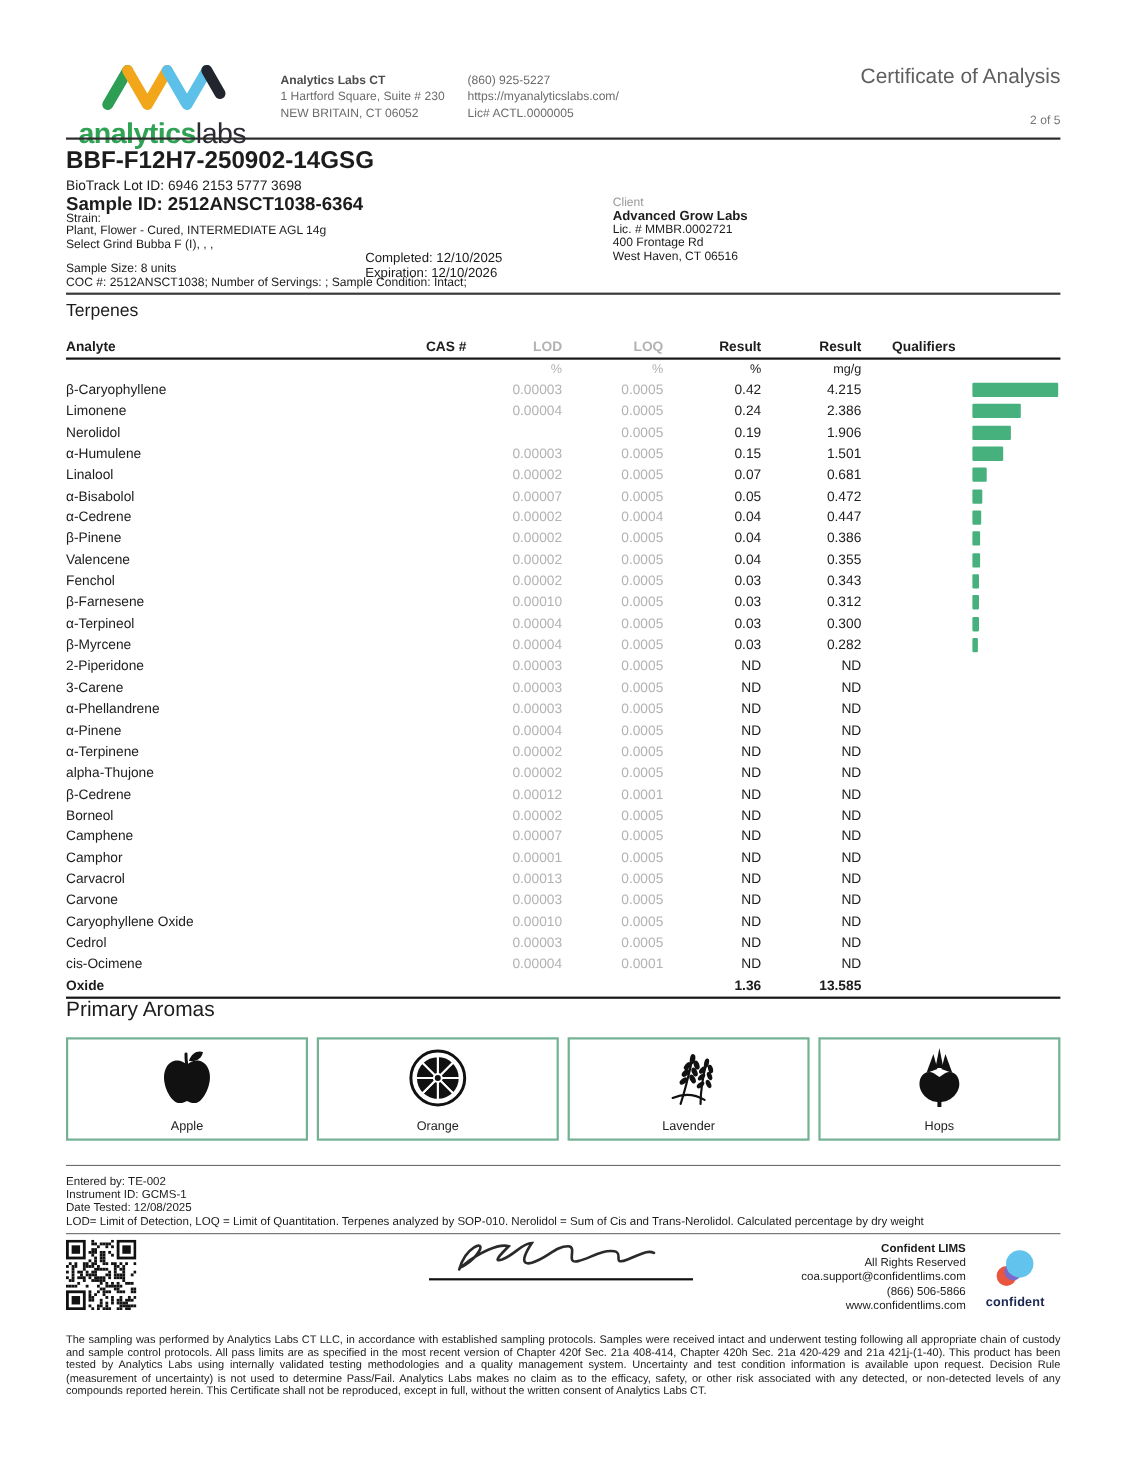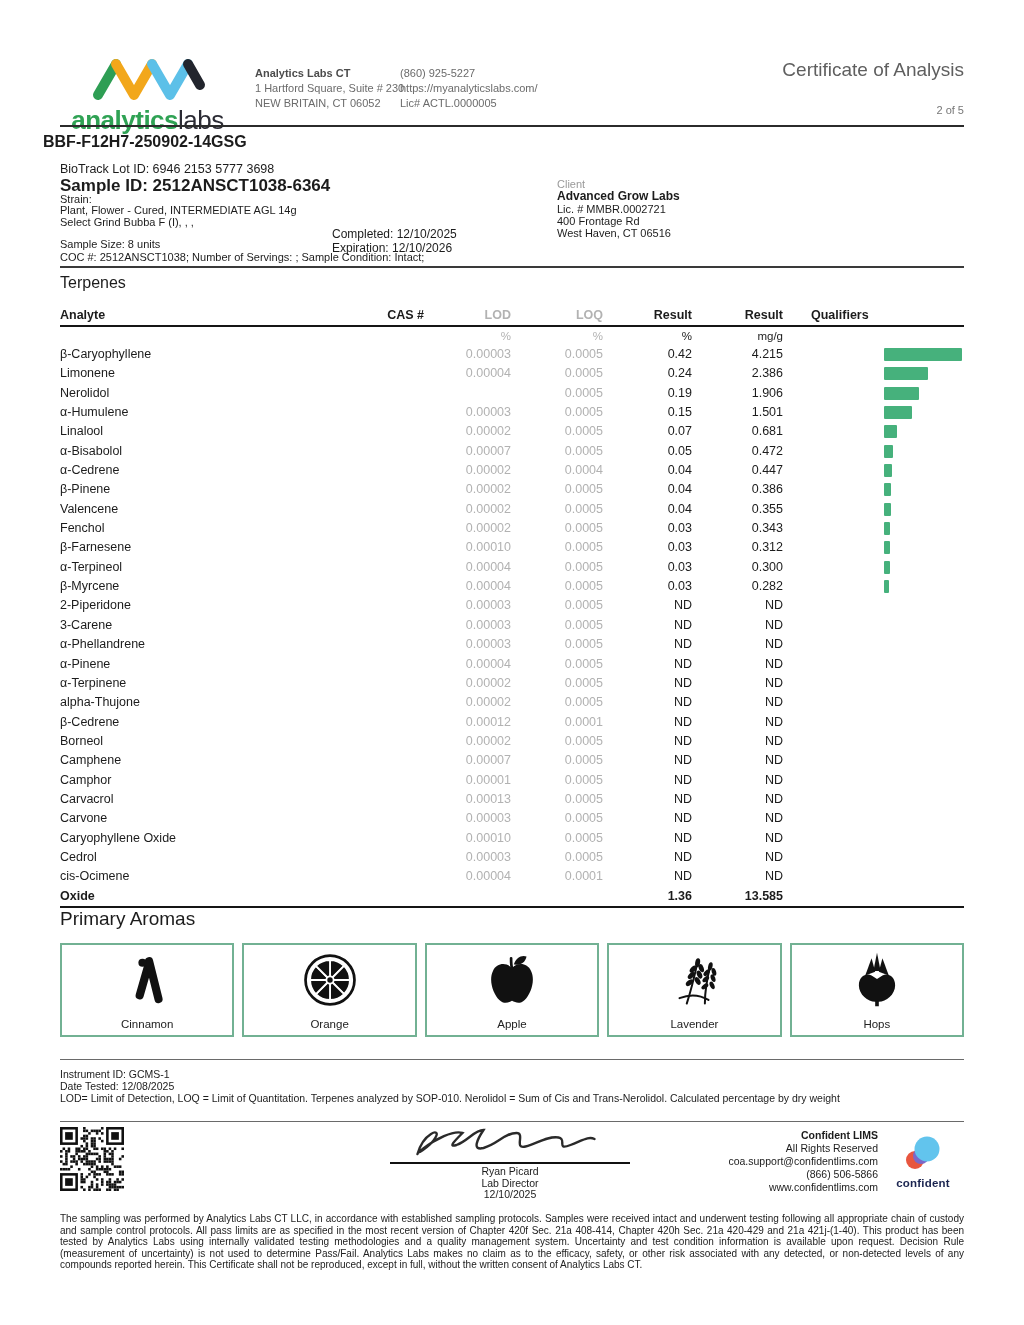--- a/index.html
+++ b/index.html
@@ -7,27 +7,27 @@
   .page{position:relative;width:1024px;height:1325px;background:#fff;overflow:hidden;}
   .abs{position:absolute;}
 
   
   .logo-block{left:60px;top:53px;width:175px;text-align:center;}
   .wordmark{font-size:26px;font-weight:bold;letter-spacing:-0.5px;margin-top:-2px;}
   .wordmark .w1{color:#2fa254;}
   .wordmark .w2{color:#2b2b34;font-weight:normal;}
   .lab-col{left:255px;top:66px;width:170px;font-size:11px;line-height:15px;color:#6b6b6b;}
   .lab-col .lab-name{font-weight:bold;color:#4c4c4c;}
-  .contact-col{left:400px;top:66px;width:200px;font-size:11px;line-height:15px;color:#6b6b6b;}
+  .contact-col{left:425px;top:66px;width:200px;font-size:11px;line-height:15px;color:#6b6b6b;}
   .coa-title{right:60px;top:59px;font-size:19px;color:#5f5f5f;text-align:right;}
   .page-num{right:60px;top:104px;font-size:11px;color:#777;text-align:right;}
   .rule1{left:60px;right:60px;top:125px;height:2px;background:#2b2b2b;}
 
   
-  .batch{left:43px;top:133px;font-size:16px;font-weight:bold;}
+  .batch{left:60px;top:133px;font-size:22px;font-weight:bold;}
   .biotrack{left:60px;top:162px;font-size:12.5px;}
   .sampleid{left:60px;top:176px;font-size:17px;font-weight:bold;}
   .completed-block{left:332px;top:179px;font-size:12px;line-height:14px;margin-top:48px;}
   .strain-label{left:60px;top:193px;font-size:11px;}
   .product-line{left:60px;top:204px;font-size:11px;}
   .strain-line{left:60px;top:216px;font-size:11px;}
   .client-block{left:557px;top:178px;font-size:11px;line-height:12.3px;}
   .client-label{color:#999;}
   .client-name{font-weight:bold;font-size:12px;}
   .sample-size{left:60px;top:238px;font-size:11px;}
@@ -439,52 +439,42 @@
           <div class="c-r">13.585</div>
           <div class="c-qual"></div>
         </div>
       </div>
   </div>
 
   <div class="abs sec-aromas">Primary Aromas</div>
   <div class="abs aroma-row" id="aroma-boxes">
       <div class="aroma-box">
         <div class="aroma-icon"><svg width="60" height="58" viewBox="0 0 64 64">
-            <g fill="#111">
-              <rect x="24" y="12" width="9" height="42" rx="4.5" transform="rotate(16 28 33)"></rect>
-              <rect x="35" y="6" width="9" height="52" rx="4.5" transform="rotate(-14 40 32)"></rect>
-              <circle cx="27" cy="13" r="4.5"></circle>
-            </g>
+            <path d="M32 19 C26 12 15 13 11 22 C6 32 11 47 18 54 C23 59 28 57 32 55 C36 57 41 59 46 54 C53 47 58 32 53 22 C49 13 38 12 32 19 Z" fill="#111"></path>
+            <path d="M31 8 C31 13 31 16 32 19" fill="none" stroke="#111" stroke-width="3" stroke-linecap="round"></path>
+            <path d="M34 15 C36 7 43 4 48 6 C47 12 42 16 34 15 Z" fill="#111"></path>
           </svg></div>
-        <div class="aroma-label">Cinnamon</div>
+        <div class="aroma-label">Apple</div>
       </div>
       <div class="aroma-box">
         <div class="aroma-icon"><svg width="60" height="58" viewBox="0 0 64 64">
             <circle cx="32" cy="32" r="27" fill="none" stroke="#111" stroke-width="3"></circle>
             <g fill="#111" stroke="#fff" stroke-width="2">
               <path d="M32 32 L32 10 A22 22 0 0 1 47.5 16.5 Z"></path>
               <path d="M32 32 L32 10 A22 22 0 0 1 47.5 16.5 Z" transform="rotate(45 32 32)"></path>
               <path d="M32 32 L32 10 A22 22 0 0 1 47.5 16.5 Z" transform="rotate(90 32 32)"></path>
               <path d="M32 32 L32 10 A22 22 0 0 1 47.5 16.5 Z" transform="rotate(135 32 32)"></path>
               <path d="M32 32 L32 10 A22 22 0 0 1 47.5 16.5 Z" transform="rotate(180 32 32)"></path>
               <path d="M32 32 L32 10 A22 22 0 0 1 47.5 16.5 Z" transform="rotate(225 32 32)"></path>
               <path d="M32 32 L32 10 A22 22 0 0 1 47.5 16.5 Z" transform="rotate(270 32 32)"></path>
               <path d="M32 32 L32 10 A22 22 0 0 1 47.5 16.5 Z" transform="rotate(315 32 32)"></path>
             </g>
             <circle cx="32" cy="32" r="4" fill="#111" stroke="#fff" stroke-width="2"></circle>
           </svg></div>
         <div class="aroma-label">Orange</div>
-      </div>
-      <div class="aroma-box">
-        <div class="aroma-icon"><svg width="60" height="58" viewBox="0 0 64 64">
-            <path d="M32 19 C26 12 15 13 11 22 C6 32 11 47 18 54 C23 59 28 57 32 55 C36 57 41 59 46 54 C53 47 58 32 53 22 C49 13 38 12 32 19 Z" fill="#111"></path>
-            <path d="M31 8 C31 13 31 16 32 19" fill="none" stroke="#111" stroke-width="3" stroke-linecap="round"></path>
-            <path d="M34 15 C36 7 43 4 48 6 C47 12 42 16 34 15 Z" fill="#111"></path>
-          </svg></div>
-        <div class="aroma-label">Apple</div>
       </div>
       <div class="aroma-box">
         <div class="aroma-icon"><svg width="60" height="58" viewBox="0 0 64 64">
             <g stroke="#111" stroke-width="2.2" fill="none" stroke-linecap="round">
               <path d="M24 58 C28 46 32 30 36 12"></path>
               <path d="M44 58 C44 48 46 32 50 16"></path>
               <path d="M16 52 C26 48 38 48 48 54"></path>
             </g>
             <g fill="#111">
               <ellipse cx="36" cy="13" rx="2.7" ry="5" transform="rotate(10 36 13)"></ellipse>
@@ -513,20 +503,21 @@
               <path d="M34 23 L38 8 L45 27 Z"></path>
               <path d="M12 38 C12 28 20 24 26 27 L32 31 L38 27 C44 24 52 28 52 38 C52 48 42 56 34 56 L34 61 L30 61 L30 56 C22 56 12 48 12 38 Z"></path>
             </g>
           </svg></div>
         <div class="aroma-label">Hops</div>
       </div>
     </div>
 
   <div class="abs rule3"></div>
   <div class="abs meta-block">
+    <div>Entered by: TE-002</div>
     <div>Instrument ID: GCMS-1</div>
     <div>Date Tested: 12/08/2025</div>
     <div>LOD= Limit of Detection, LOQ = Limit of Quantitation. Terpenes analyzed by SOP-010. Nerolidol = Sum of Cis and Trans-Nerolidol. Calculated percentage by dry weight</div>
   </div>
   <div class="abs rule4"></div>
 
   <div class="abs qr">
     <svg id="qr-svg" width="64" height="64" viewBox="0 0 64 64">
         <rect x="23.04" y="0.00" width="2.56" height="2.56" fill="#111"></rect>
         <rect x="40.96" y="0.00" width="2.56" height="2.56" fill="#111"></rect>
@@ -732,25 +723,20 @@
         <rect x="5.12" y="51.2" width="7.68" height="7.68" fill="#111"></rect>
       </svg>
   </div>
 
   <div class="abs sig-svg">
     <svg width="250" height="42" viewBox="0 0 150 28">
       <path d="M18 20 C22 6 34 2 30 9 C26 16 14 22 21 17 C30 10 42 4 48 6 C43 11 38 16 44 14 C52 11 56 4 62 4 C58 10 54 18 62 16 C72 13 76 6 84 6 C90 6 82 17 90 15 C98 13 104 8 112 9 C118 10 110 18 120 14 C128 11 132 8 136 10" fill="none" stroke="#2a2a2a" stroke-width="1.6" stroke-linecap="round"></path>
     </svg>
   </div>
   <div class="abs sig-line"></div>
-  <div class="abs sig-text">
-    <div>Ryan Picard</div>
-    <div>Lab Director</div>
-    <div>12/10/2025</div>
-  </div>
 
   <div class="abs lims-block">
     <div class="l1">Confident LIMS</div>
     <div>All Rights Reserved</div>
     <div>coa.support@confidentlims.com</div>
     <div>(866) 506-5866</div>
     <div>www.confidentlims.com</div>
   </div>
 
   <div class="abs confident-logo">

